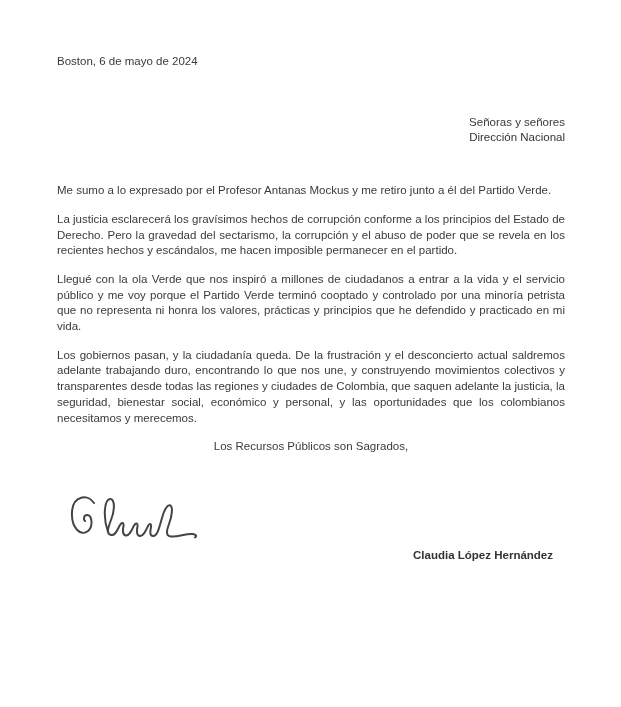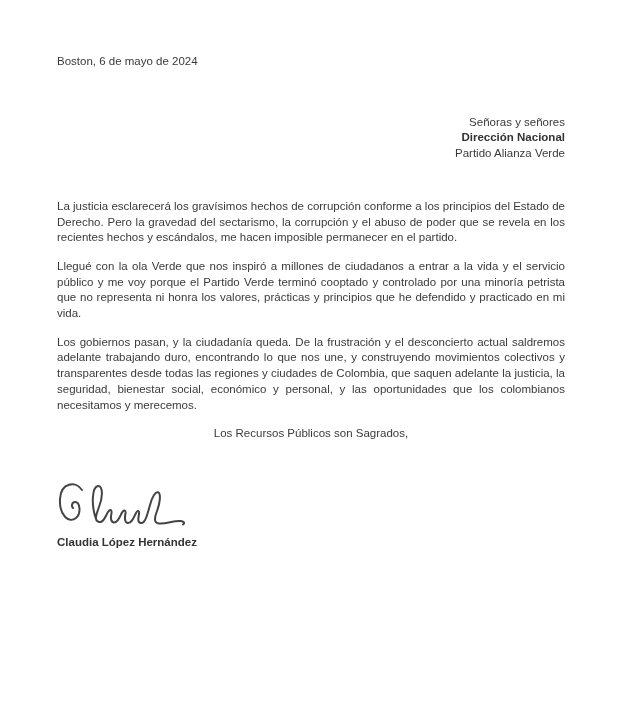--- a/index.html
+++ b/index.html
@@ -25,36 +25,37 @@
     margin: 0 0 45px 0;
   }
   .recipient-block {
     margin: 0 0 37px 0;
     text-align: right;
   }
   .recipient-block div {
     margin: 0;
   }
   .bold {
-    font-weight: bold;
+    font-weight: normal;
     color: #333333;
   }
   .para {
     margin: 0 0 13px 0;
     text-align: justify;
   }
   .para.first {
     text-align: left;
   }
   .closing-line {
     margin: 0 0 37px 0;
     text-align: center;
   }
   .signature-block {
-    margin: 0;
+    margin: 12px;
+    text-align: right;
   }
   .signature-img {
     display: block;
     margin: 0 0 6px -4px;
   }
   .signature-img svg {
     display: block;
   }
   .signer-name {
     font-weight: bold;
@@ -68,23 +69,23 @@
 </head>
 <body>
 
 <div class="page">
 
   <p class="date-line">Boston, 6 de mayo de 2024</p>
 
   <div class="recipient-block">
     <div>Señoras y señores</div>
     <div class="bold">Dirección Nacional</div>
-    <div>Partido Alianza Verde</div>
   </div>
 
+  <p class="para first">Me sumo a lo expresado por el Profesor Antanas Mockus y me retiro junto a él del Partido Verde.</p>
 
   <p class="para">La justicia esclarecerá los gravísimos hechos de corrupción conforme a los principios del Estado de Derecho. Pero la gravedad del sectarismo, la corrupción y el abuso de poder que se revela en los recientes hechos y escándalos, me hacen imposible permanecer en el partido.</p>
 
   <p class="para">Llegué con la ola Verde que nos inspiró a millones de ciudadanos a entrar a la vida y el servicio público y me voy porque el Partido Verde terminó cooptado y controlado por una minoría petrista que no representa ni honra los valores, prácticas y principios que he defendido y practicado en mi vida.</p>
 
   <p class="para">Los gobiernos pasan, y la ciudadanía queda. De la frustración y el desconcierto actual saldremos adelante trabajando duro, encontrando lo que nos une, y construyendo movimientos colectivos y transparentes desde todas las regiones y ciudades de Colombia, que saquen adelante la justicia, la seguridad, bienestar social, económico y personal, y las oportunidades que los colombianos necesitamos y merecemos.</p>
 
   <p class="closing-line">Los Recursos Públicos son Sagrados,</p>
 
   <div class="signature-block">

